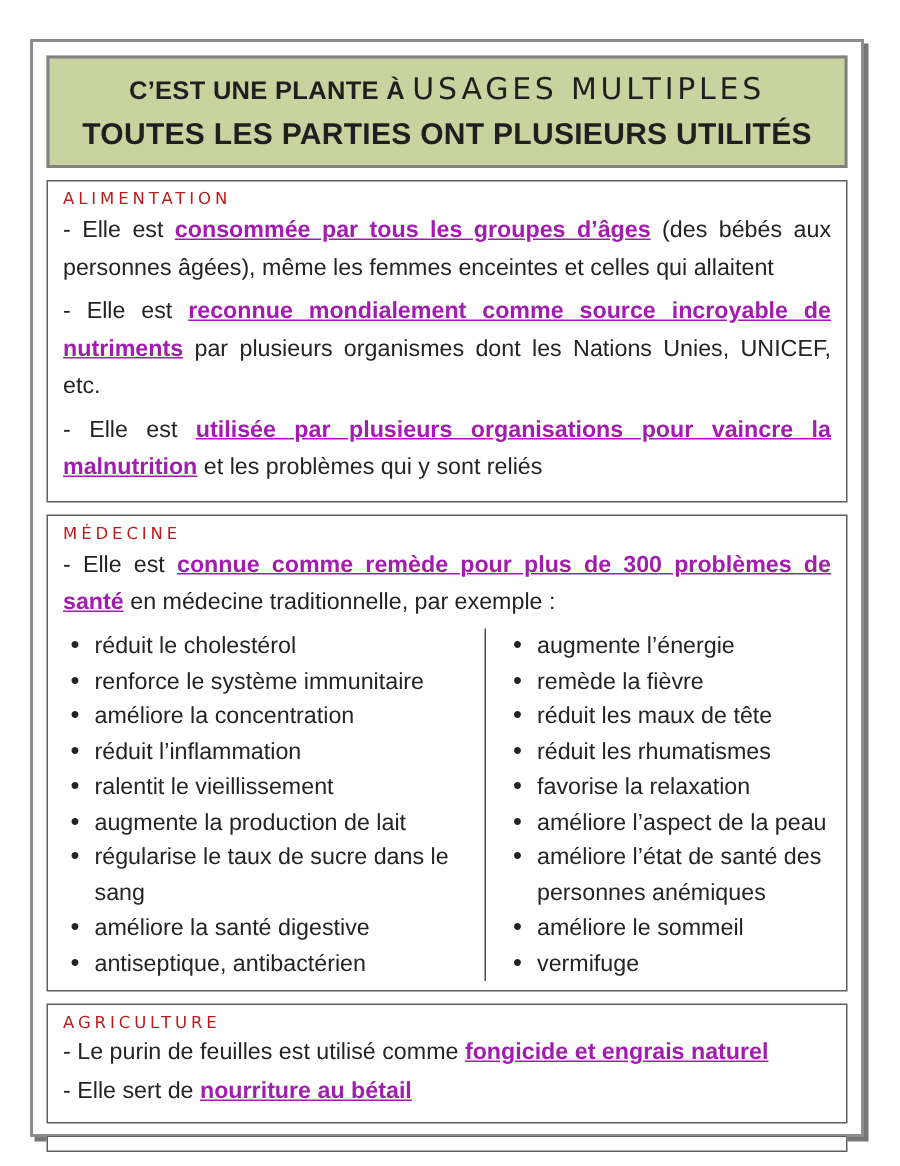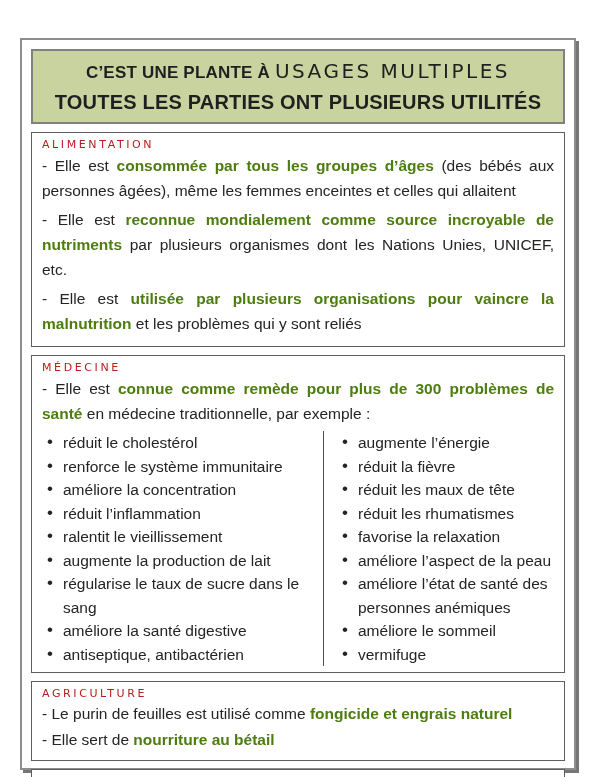--- a/index.html
+++ b/index.html
@@ -8,21 +8,21 @@
     background: #ffffff;
     width: 600px;
     height: 777px;
     font-family: "Liberation Sans", sans-serif;
     color: #1f1f1f;
     -webkit-font-smoothing: antialiased;
   }
   .doc-frame {
     position: absolute;
     left: 20px;
-    top: 38px;
+    top: 26px;
     width: 556px;
     height: 732px;
     box-sizing: border-box;
     border: 2px solid var(--border_gray, #8d8d8d);
     box-shadow: 3px 3px 0 0 var(--shadow_gray, #767676);
     background: #ffffff;
     padding: 9px 9px 8px 9px;
   }
   .banner {
     box-sizing: border-box;
@@ -66,21 +66,21 @@
     margin: 2px 0 2px 0;
     color: #b91c1c;
   }
   .sec p {
     font-size: 15.5px;
     line-height: 25px;
     margin: 1px 0 4px 0;
     text-align: justify;
     color: #242424;
   }
-  .sec p strong { color: #4d7c0f; }
+  .sec p strong { color: #a21caf; text-decoration: underline; }
   .cols {
     display: flex;
     margin-top: 5px;
   }
   .cols ul {
     list-style: none;
     margin: 0;
     padding: 0;
   }
   .cols ul.col-left { width: 281px; }
@@ -136,21 +136,21 @@
           <li>améliore la concentration</li>
           <li>réduit l’inflammation</li>
           <li>ralentit le vieillissement</li>
           <li>augmente la production de lait</li>
           <li>régularise le taux de sucre dans le sang</li>
           <li>améliore la santé digestive</li>
           <li>antiseptique,  antibactérien</li>
         </ul>
       <ul class="col-right">
           <li>augmente l’énergie</li>
-          <li>réduit la fièvre</li>
+          <li>remède la fièvre</li>
           <li>réduit les maux de tête</li>
           <li>réduit les rhumatismes</li>
           <li>favorise la relaxation</li>
           <li>améliore l’aspect de la peau</li>
           <li>améliore l’état de santé des personnes anémiques</li>
           <li>améliore le sommeil</li>
           <li>vermifuge</li>
         </ul>
     </div>
   </div>

